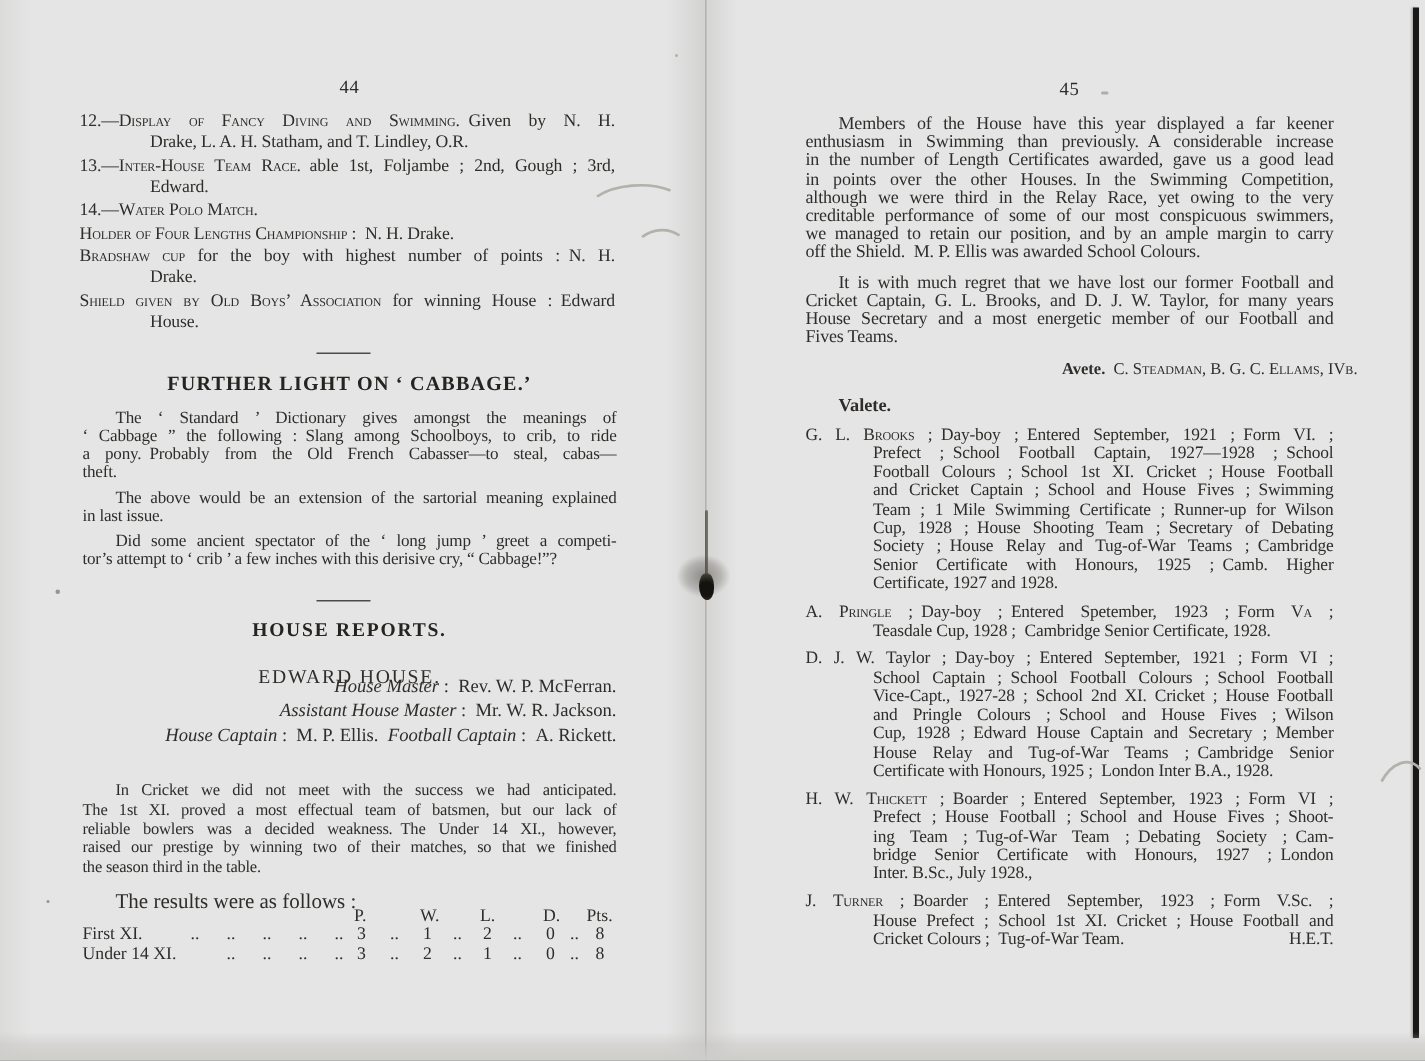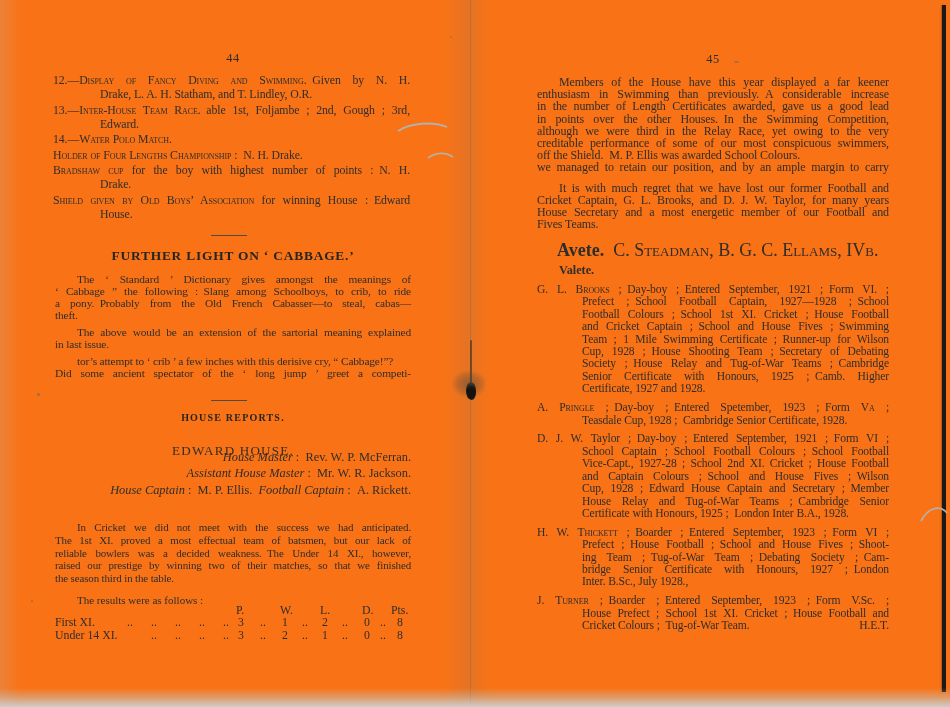--- a/index.html
+++ b/index.html
@@ -1,17 +1,17 @@
 <!DOCTYPE html>
 <html><head>
 <meta charset="utf-8">
 <style>
   html,body{margin:0;padding:0;background:#888;}
   .scan{position:relative;width:950px;height:707px;overflow:hidden;
-        background:#f97316;color:#2f2d2a;
+        background:#e5e5e5;color:#2f2d2a;
         font-family:"Liberation Serif","DejaVu Serif",serif;}
   .page{position:absolute;inset:0;}
   .blk{position:absolute;}
   .tline{display:block;white-space:nowrap;}
   .tline span{display:inline;}
   .s-sc{font-variant:small-caps;}
   .s-i{font-style:italic;}
   .s-b{font-weight:bold;}
   .split{display:flex;}
   .s-fill{flex:1;}
@@ -24,36 +24,36 @@
   #awards .para > .tline:not(:first-child){padding-left:47px;}
   .rule{position:absolute;width:36px;height:1.4px;background:#4d4b47;}
   #rule1{left:211px;top:235px;}
   #rule2{left:211px;top:400px;}
   #cabhead{left:55px;top:248px;width:356px;text-align:center;font-weight:bold;
            font-size:13.4px;letter-spacing:.8px;color:#262421;}
   #cabparas{left:55px;top:273px;width:356px;font-size:11.4px;line-height:12.05px;letter-spacing:-.15px;}
   #cabparas .para{margin-bottom:5px;}
   .ifirst .para > .tline:first-child{text-indent:22px;}
   #rephead{left:55px;top:412px;width:356px;text-align:center;font-weight:bold;
-           font-size:10px;letter-spacing:1.2px;color:#262421;}
+           font-size:13px;letter-spacing:1.2px;color:#262421;}
   #edhead{left:55px;top:443px;width:356px;text-align:center;
           font-size:13.1px;letter-spacing:1.2px;color:#302e2b;}
   #officers{left:55px;top:449px;width:356px;font-size:12.4px;line-height:16.3px;}
   #officers .tline{text-align:right;}
   #cricket{left:55px;top:521px;width:356px;font-size:11px;line-height:12.8px;letter-spacing:-.15px;}
-  #resintro{left:55px;top:594px;width:356px;font-size:11px;text-indent:22px;}
+  #resintro{left:55px;top:594px;width:356px;font-size:14px;text-indent:22px;}
   #rtable{left:55px;top:603px;width:356px;font-size:11.8px;}
   .trow{position:relative;height:12.3px;}
   .trow span{position:absolute;top:0;}
 
   
   #pn45{left:537px;top:52px;width:352px;text-align:center;font-size:12.4px;letter-spacing:.5px;}
   #rparas{left:537px;top:76px;width:352px;font-size:12px;line-height:12.2px;letter-spacing:-.12px;}
   #rparas .para{margin-bottom:8px;}
-  #avete{left:535px;top:240px;width:352px;font-size:18px;}
+  #avete{left:553px;top:240px;width:352px;font-size:11px;text-align:right;}
   #avete .tline{text-indent:22px;}
   #valete{left:537px;top:263px;width:352px;font-size:12.2px;}
   #valete .tline{text-indent:22px;}
   #entries{left:537px;top:284px;width:352px;font-size:11.6px;line-height:12.4px;letter-spacing:-.12px;}
   #entries .para{margin-bottom:6.5px;}
   #entries .para > .tline:not(:first-child){padding-left:45px;}
 
   
   .tint-left{position:absolute;left:0;top:0;width:20px;height:707px;
              background:linear-gradient(90deg,rgba(185,183,178,.22),rgba(185,183,178,0));}
@@ -119,22 +119,22 @@
           <div class="tline just"><span>The ‘ Standard ’ Dictionary gives amongst the meanings of</span></div>
           <div class="tline just"><span>‘ Cabbage ” the following : Slang among Schoolboys, to crib, to ride</span></div>
           <div class="tline just"><span>a pony. Probably from the Old French Cabasser—to steal, cabas—</span></div>
           <div class="tline"><span>theft.</span></div>
         </div>
         <div class="para">
           <div class="tline just"><span>The above would be an extension of the sartorial meaning explained</span></div>
           <div class="tline"><span>in last issue.</span></div>
         </div>
         <div class="para">
+          <div class="tline just"><span>Did some ancient spectator of the ‘ long jump ’ greet a competi-</span></div>
           <div class="tline"><span>tor’s attempt to ‘ crib ’ a few inches with this derisive cry, “ Cabbage!”?</span></div>
-          <div class="tline just"><span>Did some ancient spectator of the ‘ long jump ’ greet a competi-</span></div>
         </div>
       </div>
 
     <div class="rule" id="rule2"></div>
 
     <div class="blk" id="rephead">HOUSE REPORTS.</div>
     <div class="blk" id="edhead">EDWARD HOUSE.</div>
 
     <div class="blk" id="officers">
         <div class="tline"><span class="s-i">House Master</span><span> : Rev. W. P. McFerran.</span></div>
@@ -202,22 +202,22 @@
     <div class="blk" id="pn45">45</div>
 
     <div class="blk ifirst" id="rparas">
         <div class="para">
           <div class="tline just"><span>Members of the House have this year displayed a far keener</span></div>
           <div class="tline just"><span>enthusiasm in Swimming than previously. A considerable increase</span></div>
           <div class="tline just"><span>in the number of Length Certificates awarded, gave us a good lead</span></div>
           <div class="tline just"><span>in points over the other Houses. In the Swimming Competition,</span></div>
           <div class="tline just"><span>although we were third in the Relay Race, yet owing to the very</span></div>
           <div class="tline just"><span>creditable performance of some of our most conspicuous swimmers,</span></div>
+          <div class="tline just"><span>we managed to retain our position, and by an ample margin to carry</span></div>
           <div class="tline"><span>off the Shield. M. P. Ellis was awarded School Colours.</span></div>
-          <div class="tline just"><span>we managed to retain our position, and by an ample margin to carry</span></div>
         </div>
         <div class="para">
           <div class="tline just"><span>It is with much regret that we have lost our former Football and</span></div>
           <div class="tline just"><span>Cricket Captain, G. L. Brooks, and D. J. W. Taylor, for many years</span></div>
           <div class="tline just"><span>House Secretary and a most energetic member of our Football and</span></div>
           <div class="tline"><span>Fives Teams.</span></div>
         </div>
       </div>
 
     <div class="blk" id="avete">
@@ -240,21 +240,21 @@
           <div class="tline"><span>Certificate, 1927 and 1928.</span></div>
         </div>
         <div class="para">
           <div class="tline just"><span>A. </span><span class="s-sc">Pringle</span><span> ; Day-boy ; Entered Spetember, 1923 ; Form V</span><span class="s-sc">a</span><span> ;</span></div>
           <div class="tline"><span>Teasdale Cup, 1928 ; Cambridge Senior Certificate, 1928.</span></div>
         </div>
         <div class="para">
           <div class="tline just"><span>D. J. W. Taylor ; Day-boy ; Entered September, 1921 ; Form VI ;</span></div>
           <div class="tline just"><span>School Captain ; School Football Colours ; School Football</span></div>
           <div class="tline just"><span>Vice-Capt., 1927-28 ; School 2nd XI. Cricket ; House Football</span></div>
-          <div class="tline just"><span>and Captain Colours ; School and House Fives ; Wilson</span></div>
+          <div class="tline just"><span>and Pringle Colours ; School and House Fives ; Wilson</span></div>
           <div class="tline just"><span>Cup, 1928 ; Edward House Captain and Secretary ; Member</span></div>
           <div class="tline just"><span>House Relay and Tug-of-War Teams ; Cambridge Senior</span></div>
           <div class="tline"><span>Certificate with Honours, 1925 ; London Inter B.A., 1928.</span></div>
         </div>
         <div class="para">
           <div class="tline just"><span>H. W. </span><span class="s-sc">Thickett</span><span> ; Boarder ; Entered September, 1923 ; Form VI ;</span></div>
           <div class="tline just"><span>Prefect ; House Football ; School and House Fives ; Shoot-</span></div>
           <div class="tline just"><span>ing Team ; Tug-of-War Team ; Debating Society ; Cam-</span></div>
           <div class="tline just"><span>bridge Senior Certificate with Honours, 1927 ; London</span></div>
           <div class="tline"><span>Inter. B.Sc., July 1928.,</span></div>

